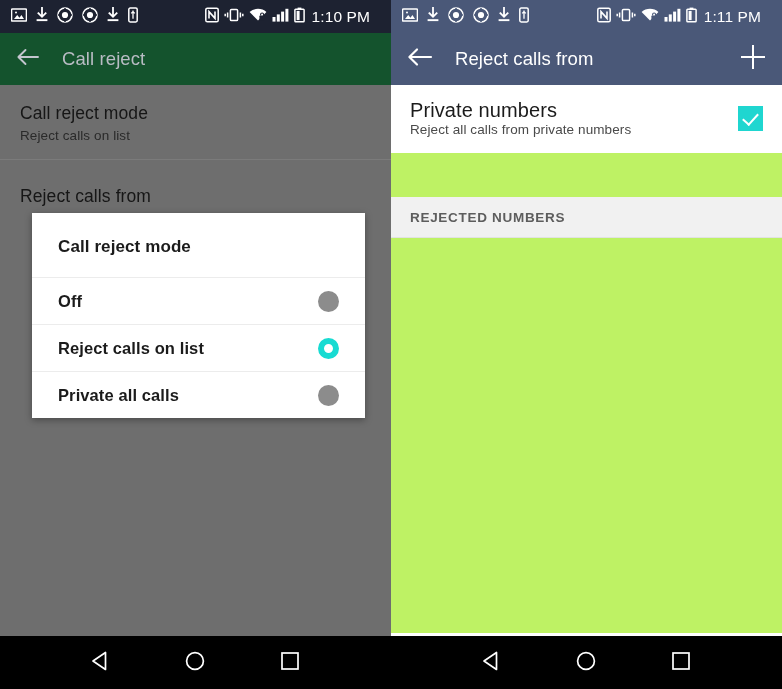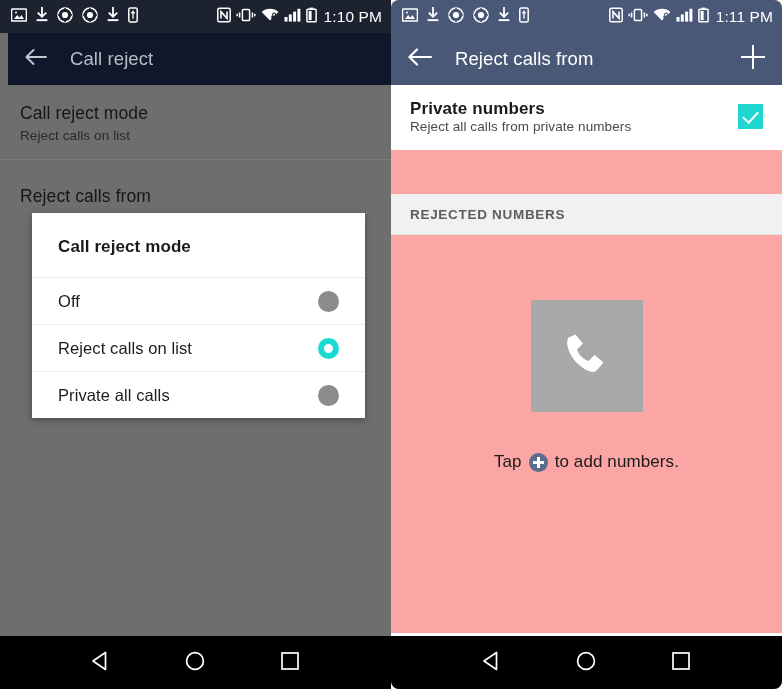--- a/index.html
+++ b/index.html
@@ -7,41 +7,41 @@
     width: 782px; height: 689px;
     background: #ffffff;
     font-family: "Liberation Sans", sans-serif;
     overflow: hidden;
   }
   .screens { display: flex; width: 782px; height: 689px; }
 
   
   .phone { position: relative; width: 391px; height: 689px; overflow: hidden; }
   .phone-left  { background: #6e6e6e; }
-  .phone-right { background: #fca5a5; border-radius: 8px; }
+  .phone-right { background: #bef264; }
 
   
   .statusbar {
     height: 33px; display: flex; align-items: center;
-    padding: 0 9px 0 11px; color: #ffffff;
+    padding: 0 21px 0 11px; color: #ffffff;
   }
   .sb-left  { display: flex; align-items: center; gap: 9px; }
   .sb-right { display: flex; align-items: center; gap: 5px; margin-left: auto; }
   .sb-time  { font-size: 15.5px; letter-spacing: .1px; margin-left: 2px; }
   .sb-ico   { display: block; }
 
   .statusbar-dark  { background: #1d2231; }
   .statusbar-blue  { background: #4a5878; }
 
   
   .appbar {
     height: 52px; display: flex; align-items: center;
     padding: 0 14px 0 16px; color: #ffffff;
   }
-  .appbar-dark { background: #0f172a; margin-left: 8px; }
+  .appbar-dark { background: #14532d; }
   .appbar-blue { background: #4a5878; }
   .appbar-title { font-size: 18.5px; margin-left: 22px; font-weight: 400; letter-spacing: .1px; }
   .appbar-title-dim { color: #b9bcc4; }
   .appbar-plus { margin-left: auto; }
 
   
   .settings-list { padding-top: 0; }
   .srow { padding: 18px 20px 16px 20px; }
   .srow-title { font-size: 17.5px; color: #161616; letter-spacing: .1px; }
   .srow-sub   { font-size: 13.5px; color: #2a2a2a; margin-top: 4px; letter-spacing: .1px; }
@@ -55,20 +55,21 @@
     box-shadow: 0 2px 7px rgba(0,0,0,.35);
   }
   .dlg-title {
     font-size: 17px; font-weight: bold; color: #1b1b1b;
     padding: 24px 26px 20px 26px; letter-spacing: .1px;
   }
   .dlg-row {
     display: flex; align-items: center; justify-content: space-between;
     padding: 0 26px; height: 47px;
     border-top: 1px solid #ececec;
+    font-weight: bold;
   }
   .dlg-row-label { font-size: 16.5px; color: #1b1b1b; letter-spacing: .1px; }
   .radio-off {
     width: 21px; height: 21px; border-radius: 50%; background: #8c8c8c;
   }
   .radio-on {
     width: 21px; height: 21px; border-radius: 50%;
     background: #ffffff; border: 6px solid #18dbd2;
   }
   .dlg-actions {
@@ -79,21 +80,21 @@
     font-size: 15.5px; font-weight: bold; color: #2f3a55;
     letter-spacing: 1px; background: none; border: none; cursor: pointer;
     font-family: "Liberation Sans", sans-serif;
   }
 
   
   .prow {
     display: flex; align-items: center; justify-content: space-between;
     padding: 14px 19px 16px 19px; background: #ffffff;
   }
-  .prow-title { font-size: 17px; color: #1b1b1b; letter-spacing: .1px; font-weight: bold; }
+  .prow-title { font-size: 20px; color: #1b1b1b; letter-spacing: .1px; }
   .prow-sub   { font-size: 13.5px; color: #4a4a4a; letter-spacing: .1px; }
   .checkbox-on {
     width: 25px; height: 25px; background: #1fd6d0; position: relative; flex: 0 0 auto;
   }
   .checkbox-on::after {
     content: ""; position: absolute; left: 8px; top: 4px;
     width: 7px; height: 13px; border: solid #ffffff;
     border-width: 0 2.6px 2.6px 0; transform: rotate(42deg);
   }
   .section-header {
@@ -327,32 +328,20 @@
     <div class="prow">
       <div>
         <div class="prow-title">Private numbers</div>
         <div class="prow-sub">Reject all calls from private numbers</div>
       </div>
       <span class="checkbox-on"></span>
     </div>
 
     <div class="section-header">REJECTED NUMBERS</div>
 
-    <div class="empty-state">
-      <div class="empty-icon">
-        <svg width="64" height="64" viewBox="0 0 64 64">
-            <path d="M20.5 10.5l7.5 9-6 6c1.5 5 6.5 10 11.5 11.5l6-6 9 7.5-7 8c-2 2-6 2-11-1C22 41 15 31.5 13 24c-1.5-5-1-8.5 0.5-10.5z" fill="#ffffff"></path>
-          </svg>
-      </div>
-      <div class="empty-text">
-        <span>Tap</span>
-        <span class="inline-plus"></span>
-        <span>to add numbers.</span>
-      </div>
-    </div>
 
     <div class="nav-spacer-right"></div>
     <div class="navbar navbar-right">
       <span><svg width="26" height="26" viewBox="0 0 26 26">
             <path d="M17.5 4.5v17L5 13z" fill="none" stroke="#fff" stroke-width="1.7" stroke-linejoin="round"></path>
           </svg></span>
       <span><svg width="26" height="26" viewBox="0 0 26 26">
             <circle cx="13" cy="13" r="8.4" fill="none" stroke="#fff" stroke-width="1.7"></circle>
           </svg></span>
       <span><svg width="26" height="26" viewBox="0 0 26 26">

